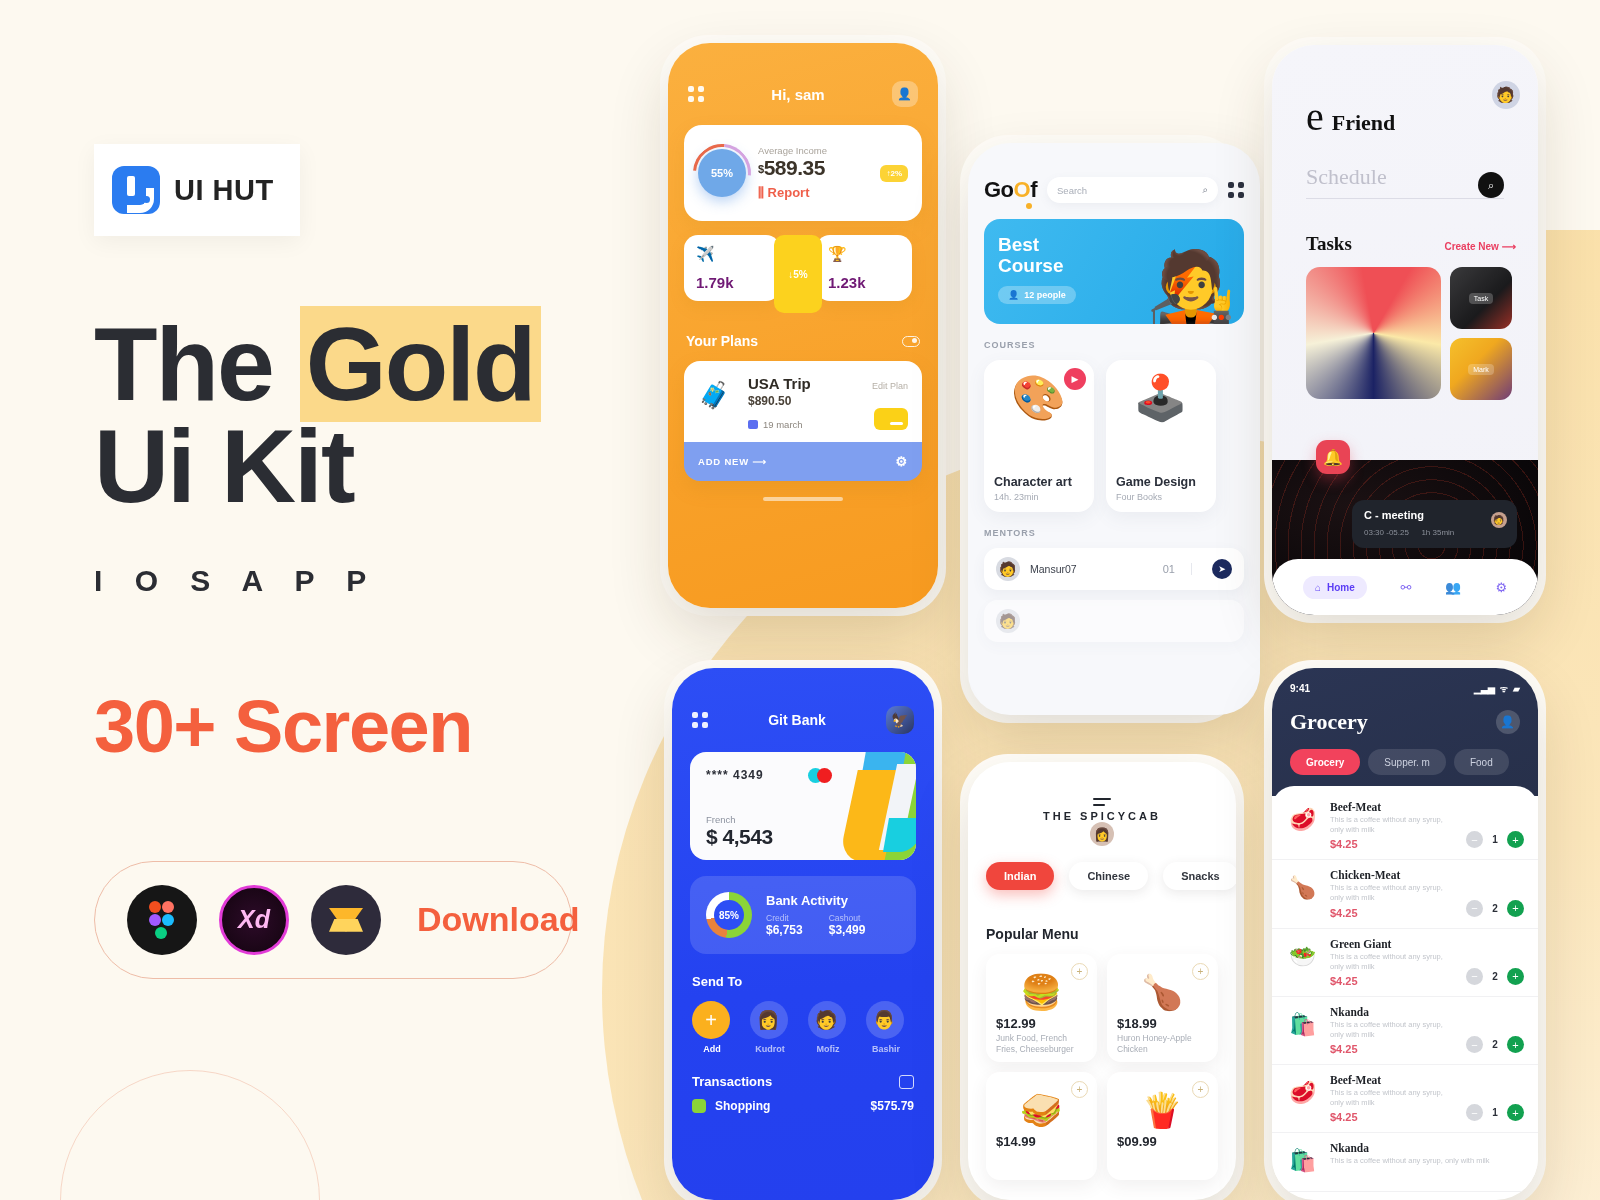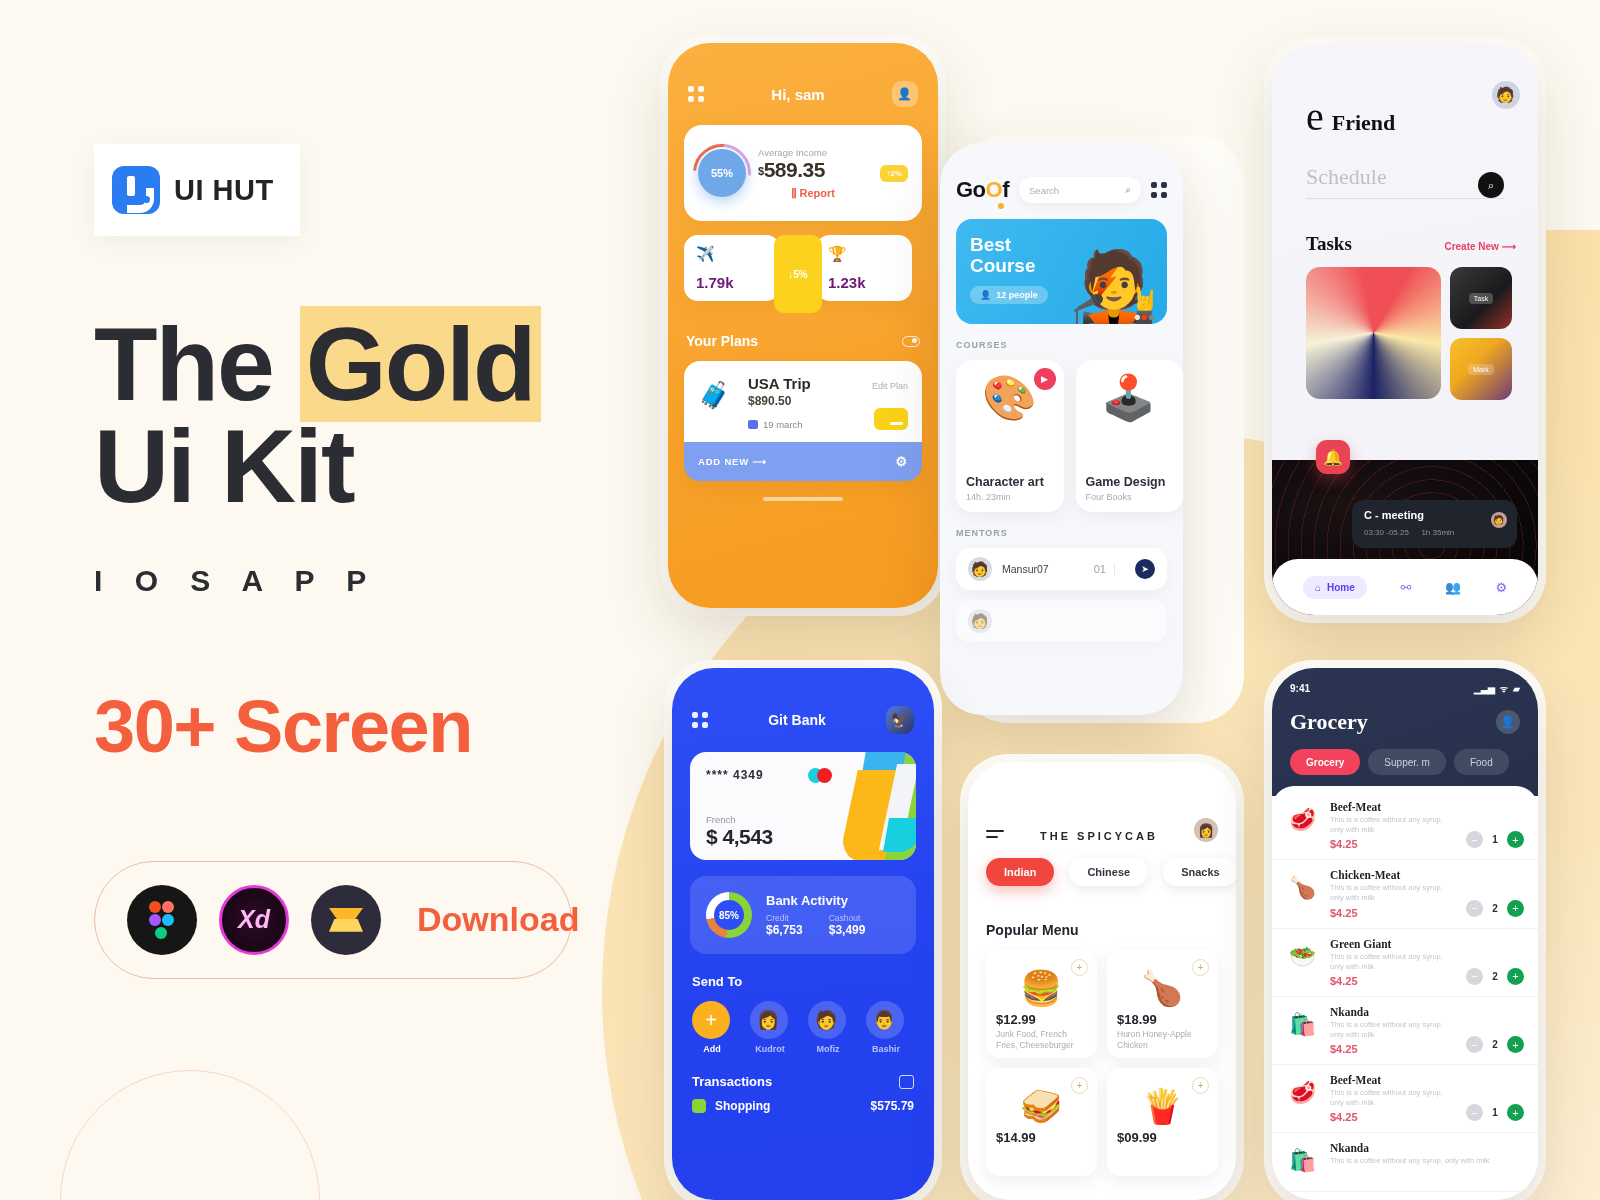--- a/index.html
+++ b/index.html
@@ -133,21 +133,21 @@
   .donut { width:48px; height:48px; border-radius:50%; position:relative; flex:0 0 auto;
            background:#6fa8e8; display:flex; align-items:center; justify-content:center;
            box-shadow:0 4px 14px rgba(90,150,230,.45); }
   .donut span { color:#fff; font-size:11px; font-weight:700; }
   .donut::before { content:""; position:absolute; inset:-5px; border-radius:50%;
            border:3px solid transparent; border-top-color:#e8694b; border-right-color:#d4a3e0;
            transform: rotate(-40deg); }
   .p1-inc-lbl { font-size:9.5px; color:#a9a39b; }
   .p1-inc-val { font-size:21px; font-weight:700; color:#3b3329; letter-spacing:-.5px; }
   .p1-inc-val i { font-size:11px; font-style:normal; vertical-align:2px; }
-  .p1-report { font-size:11px; color:#ef5f4a; font-weight:700; margin-top:5px;text-align:center; }
+  .p1-report { font-size:13px; color:#ef5f4a; font-weight:700; margin-top:5px; }
   .badge-y { background:#fcd335; color:#fff; font-size:8px; font-weight:700;
              border-radius:6px; padding:4px 6px; }
   .p1-stats { display:flex; margin:14px 16px 0 16px; align-items:stretch; }
   .stat { background:#fff; border-radius:14px; padding:10px 12px; width:96px; height:66px;
           box-shadow:0 6px 16px rgba(180,120,20,.12); display:flex; flex-direction:column;
           justify-content:space-between; }
   .stat .em { font-size:15px; }
   .stat .vv { font-size:15px; font-weight:700; color:#701a75; }
   .stat-mid { background:#fcd21e; width:48px; border-radius:10px; margin:0 -6px; z-index:2;
               display:flex; align-items:center; justify-content:center; color:#fff;
@@ -172,21 +172,21 @@
           align-self:flex-end; position:relative; }
   .visa::after { content:""; position:absolute; right:5px; bottom:5px; width:13px; height:3px;
           background:#fff; border-radius:2px; }
   .p1-plan-bot { background:#7f9ff0; padding:12px 14px; display:flex; align-items:center;
                  justify-content:space-between; }
   .p1-plan-bot span { color:#fff; font-size:9.5px; font-weight:700; letter-spacing:.8px; }
   .home-ind { width:80px; height:4px; border-radius:3px; background:rgba(255,255,255,.55);
               margin: 16px auto 0 auto; }
 
   
-  #p2 { left: 940px; top: 143px; width: 243px; height: 572px; background:#f7f8fb; }
+  #p2 { left: 968px; top: 143px; width: 292px; height: 572px; background:#f7f8fb; }
   #p2f { left: 960px; top: 135px; width: 284px; height: 588px; }
   .p2-head { display:flex; align-items:center; gap:10px; padding: 34px 16px 0 16px; }
   .goof { font-size:22px; font-weight:700; color:#121212; letter-spacing:-.5px; position:relative; }
   .goof em { font-style:normal; color:#f8b128; }
   .goof i { position:absolute; left:42px; bottom:-6px; width:6px; height:6px; border-radius:50%;
             background:#f8b128; }
   .search-box { background:#fff; border-radius:14px; height:26px; flex:1; display:flex;
                 align-items:center; justify-content:space-between; padding:0 10px;
                 box-shadow:0 3px 10px rgba(100,110,140,.08); }
   .search-box span { font-size:9.5px; color:#a9aeb8; }
@@ -208,21 +208,21 @@
   .course span { font-size:9px; color:#a5aab4; margin-top:3px; }
   .play-badge { position:absolute; right:8px; top:8px; width:22px; height:22px; border-radius:50%;
                 background:#ef3f5f; color:#fff; font-size:9px; display:flex;
                 align-items:center; justify-content:center; }
   .mentor-row { margin:10px 16px 0 16px; background:#fff; border-radius:14px; height:42px;
                 display:flex; align-items:center; padding:0 12px; gap:10px;
                 box-shadow:0 5px 14px rgba(90,100,130,.07); }
   .mentor-av { width:24px; height:24px; border-radius:50%; background:#d8dbe2; font-size:14px;
                display:flex; align-items:center; justify-content:center; }
   .mentor-row b { font-size:10.5px; color:#3a3f4a; font-weight:500; }
-  .mentor-num { margin-left:auto; font-size:11px; color:#9aa0ac; padding-right:8px;
+  .mentor-num { margin-left:auto; font-size:11px; color:#9aa0ac; padding-right:16px;
                 border-right:1px solid #e6e8ee; }
   .mentor-go { width:20px; height:20px; border-radius:50%; background:#1c2a5e;
                margin-left:10px; display:flex; align-items:center; justify-content:center;
                color:#fff; font-size:9px; }
 
   
   #p3 { left: 1272px; top: 45px; width: 266px; height: 570px;
         background: linear-gradient(170deg,#f5f5fa 0%, #f2f2f8 100%); }
   #p3f { left: 1264px; top: 37px; width: 282px; height: 586px; }
   .p3-av { position:absolute; right:18px; top:36px; width:28px; height:28px; border-radius:50%;
@@ -323,22 +323,22 @@
   .p4-trans b { color:#fff; font-size:13px; }
   .cal-ic { width:15px; height:14px; border:1.6px solid rgba(255,255,255,.8); border-radius:3px; }
   .p4-tr-row { display:flex; align-items:center; gap:9px; margin:10px 20px 0 20px; }
   .p4-tr-row i { width:14px; height:14px; border-radius:4px; background:#8bd438; display:block; }
   .p4-tr-row b { color:#fff; font-size:12px; }
   .p4-tr-row .amt { margin-left:auto; color:#fff; font-size:12px; font-weight:700; }
 
   
   #p5 { left: 968px; top: 762px; width: 268px; height: 438px; background:#fff; }
   #p5f { left: 960px; top: 754px; width: 284px; height: 454px; }
-  .p5-head { display:flex; align-items:flex-end; justify-content:space-between;
-             padding: 56px 18px 0 18px; }
+  .p5-head { display:flex; align-items:center; justify-content:space-between;
+             padding: 36px 18px 0 18px; flex-direction: column; }
   .burger { width:18px; }
   .burger i { display:block; height:2px; background:#22262e; border-radius:2px; margin-bottom:4px; }
   .burger i:nth-child(2) { width:12px; }
   .p5-title { font-size:11px; letter-spacing:3px; color:#22262e; font-weight:600; }
   .p5-av { width:24px; height:24px; border-radius:50%; background:#d6c0b4; font-size:13px;
            display:flex; align-items:center; justify-content:center; }
   .p5-tabs { display:flex; gap:15px; margin:16px 0 0 18px; }
   .p5-tab { height:28px; border-radius:16px; background:#fff; display:flex; align-items:center;
             padding:0 18px; font-size:11px; font-weight:700; color:#32363e;
             box-shadow:0 3px 12px rgba(60,50,50,.10); }

